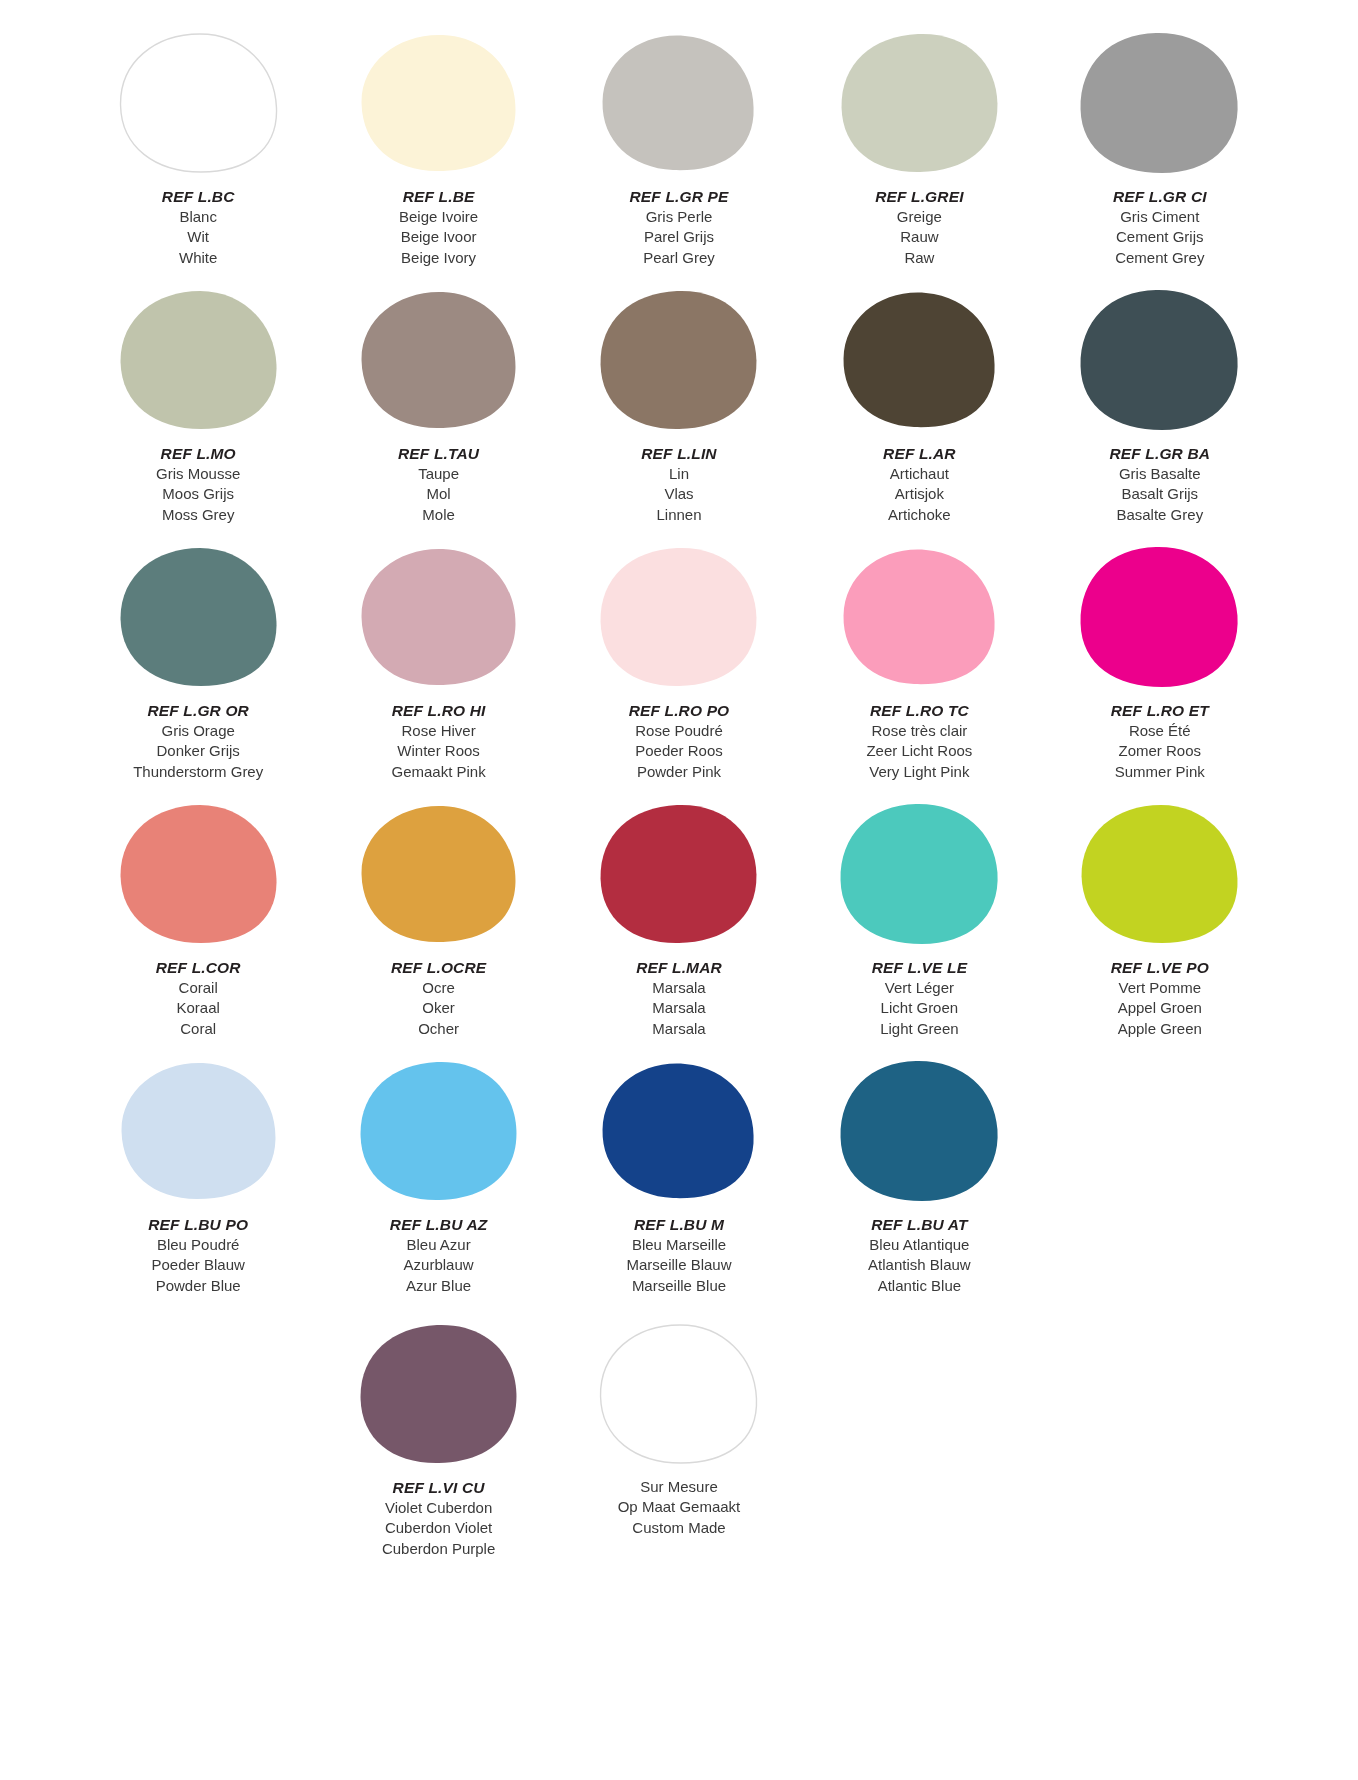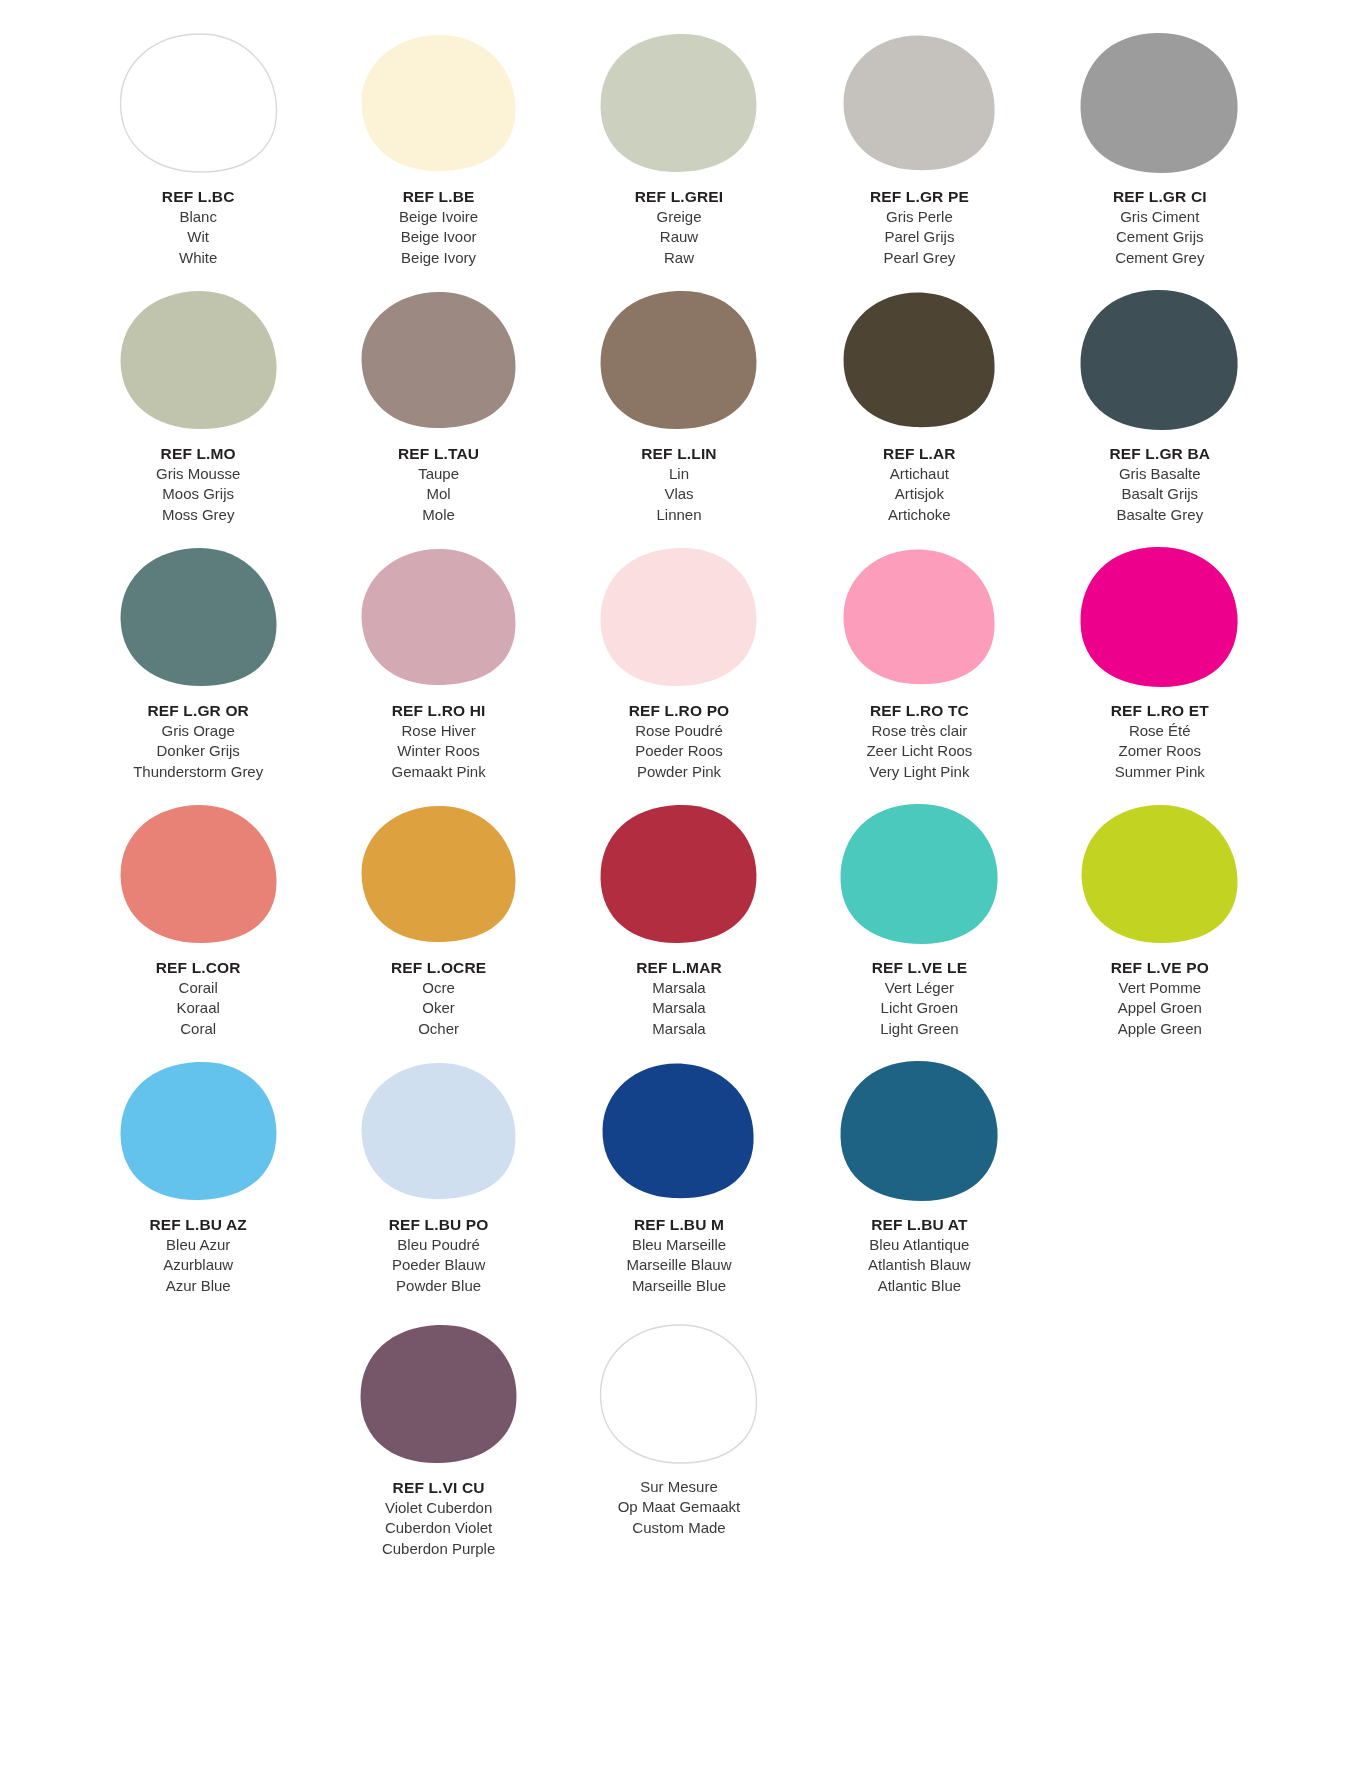--- a/index.html
+++ b/index.html
@@ -57,20 +57,21 @@
     line-height: 1.355;
     margin-top: 2px;
   }
 
   .ref {
     font-weight: bold;
     font-size: 15.5px;
     letter-spacing: 0.15px;
     color: #231f20;
     white-space: nowrap;
+    font-style: italic;
   }
 
   .nm {
     font-size: 15px;
     color: #3a3a3a;
     white-space: nowrap;
   }
 
   
   .bottom-row {
@@ -114,50 +115,50 @@
           <div class="ref">REF L.BE</div>
           <div class="nm">Beige Ivoire</div>
           <div class="nm">Beige Ivoor</div>
           <div class="nm">Beige Ivory</div>
         </div>
       </div>
       <div class="swatch-cell">
         <div class="blob-wrap">
           <span>
             <svg class="blob" viewBox="0 0 163 143" xmlns="http://www.w3.org/2000/svg" aria-hidden="true">
+              <path d="M88,4 C132,8 160,42 157,84 C154,124 120,141 76,139 C34,137 4,110 5,70 C6,28 44,0 88,4 Z" fill="#c5c2bd"></path>
+            </svg>
+          </span>
+        </div>
+        <div class="swatch-text">
+          <div class="ref">REF L.GR PE</div>
+          <div class="nm">Gris Perle</div>
+          <div class="nm">Parel Grijs</div>
+          <div class="nm">Pearl Grey</div>
+        </div>
+      </div>
+      <div class="swatch-cell">
+        <div class="blob-wrap">
+          <span>
+            <svg class="blob" viewBox="0 0 163 143" xmlns="http://www.w3.org/2000/svg" aria-hidden="true">
               <path d="M80,2 C128,0 159,30 160,72 C161,118 126,140 82,141 C36,142 4,118 3,76 C2,32 34,4 80,2 Z" fill="#ccd0be"></path>
             </svg>
           </span>
         </div>
         <div class="swatch-text">
           <div class="ref">REF L.GREI</div>
           <div class="nm">Greige</div>
           <div class="nm">Rauw</div>
           <div class="nm">Raw</div>
         </div>
       </div>
       <div class="swatch-cell">
         <div class="blob-wrap">
           <span>
             <svg class="blob" viewBox="0 0 163 143" xmlns="http://www.w3.org/2000/svg" aria-hidden="true">
-              <path d="M88,4 C132,8 160,42 157,84 C154,124 120,141 76,139 C34,137 4,110 5,70 C6,28 44,0 88,4 Z" fill="#c5c2bd"></path>
-            </svg>
-          </span>
-        </div>
-        <div class="swatch-text">
-          <div class="ref">REF L.GR PE</div>
-          <div class="nm">Gris Perle</div>
-          <div class="nm">Parel Grijs</div>
-          <div class="nm">Pearl Grey</div>
-        </div>
-      </div>
-      <div class="swatch-cell">
-        <div class="blob-wrap">
-          <span>
-            <svg class="blob" viewBox="0 0 163 143" xmlns="http://www.w3.org/2000/svg" aria-hidden="true">
               <path d="M78,1 C124,0 157,28 160,70 C163,116 130,142 84,142 C38,142 3,120 2,78 C1,32 32,2 78,1 Z" fill="#9c9c9c"></path>
             </svg>
           </span>
         </div>
         <div class="swatch-text">
           <div class="ref">REF L.GR CI</div>
           <div class="nm">Gris Ciment</div>
           <div class="nm">Cement Grijs</div>
           <div class="nm">Cement Grey</div>
         </div>
@@ -384,50 +385,50 @@
           <div class="ref">REF L.VE PO</div>
           <div class="nm">Vert Pomme</div>
           <div class="nm">Appel Groen</div>
           <div class="nm">Apple Green</div>
         </div>
       </div>
       <div class="swatch-cell">
         <div class="blob-wrap">
           <span>
             <svg class="blob" viewBox="0 0 163 143" xmlns="http://www.w3.org/2000/svg" aria-hidden="true">
+              <path d="M86,3 C130,5 160,38 159,80 C158,122 124,140 80,140 C36,140 5,114 4,72 C3,30 42,1 86,3 Z" fill="#cfdff0"></path>
+            </svg>
+          </span>
+        </div>
+        <div class="swatch-text">
+          <div class="ref">REF L.BU PO</div>
+          <div class="nm">Bleu Poudré</div>
+          <div class="nm">Poeder Blauw</div>
+          <div class="nm">Powder Blue</div>
+        </div>
+      </div>
+      <div class="swatch-cell">
+        <div class="blob-wrap">
+          <span>
+            <svg class="blob" viewBox="0 0 163 143" xmlns="http://www.w3.org/2000/svg" aria-hidden="true">
               <path d="M80,2 C128,0 159,30 160,72 C161,118 126,140 82,141 C36,142 4,118 3,76 C2,32 34,4 80,2 Z" fill="#64c3ed"></path>
             </svg>
           </span>
         </div>
         <div class="swatch-text">
           <div class="ref">REF L.BU AZ</div>
           <div class="nm">Bleu Azur</div>
           <div class="nm">Azurblauw</div>
           <div class="nm">Azur Blue</div>
         </div>
       </div>
       <div class="swatch-cell">
         <div class="blob-wrap">
           <span>
             <svg class="blob" viewBox="0 0 163 143" xmlns="http://www.w3.org/2000/svg" aria-hidden="true">
-              <path d="M86,3 C130,5 160,38 159,80 C158,122 124,140 80,140 C36,140 5,114 4,72 C3,30 42,1 86,3 Z" fill="#cfdff0"></path>
-            </svg>
-          </span>
-        </div>
-        <div class="swatch-text">
-          <div class="ref">REF L.BU PO</div>
-          <div class="nm">Bleu Poudré</div>
-          <div class="nm">Poeder Blauw</div>
-          <div class="nm">Powder Blue</div>
-        </div>
-      </div>
-      <div class="swatch-cell">
-        <div class="blob-wrap">
-          <span>
-            <svg class="blob" viewBox="0 0 163 143" xmlns="http://www.w3.org/2000/svg" aria-hidden="true">
               <path d="M88,4 C132,8 160,42 157,84 C154,124 120,141 76,139 C34,137 4,110 5,70 C6,28 44,0 88,4 Z" fill="#14428a"></path>
             </svg>
           </span>
         </div>
         <div class="swatch-text">
           <div class="ref">REF L.BU M</div>
           <div class="nm">Bleu Marseille</div>
           <div class="nm">Marseille Blauw</div>
           <div class="nm">Marseille Blue</div>
         </div>

